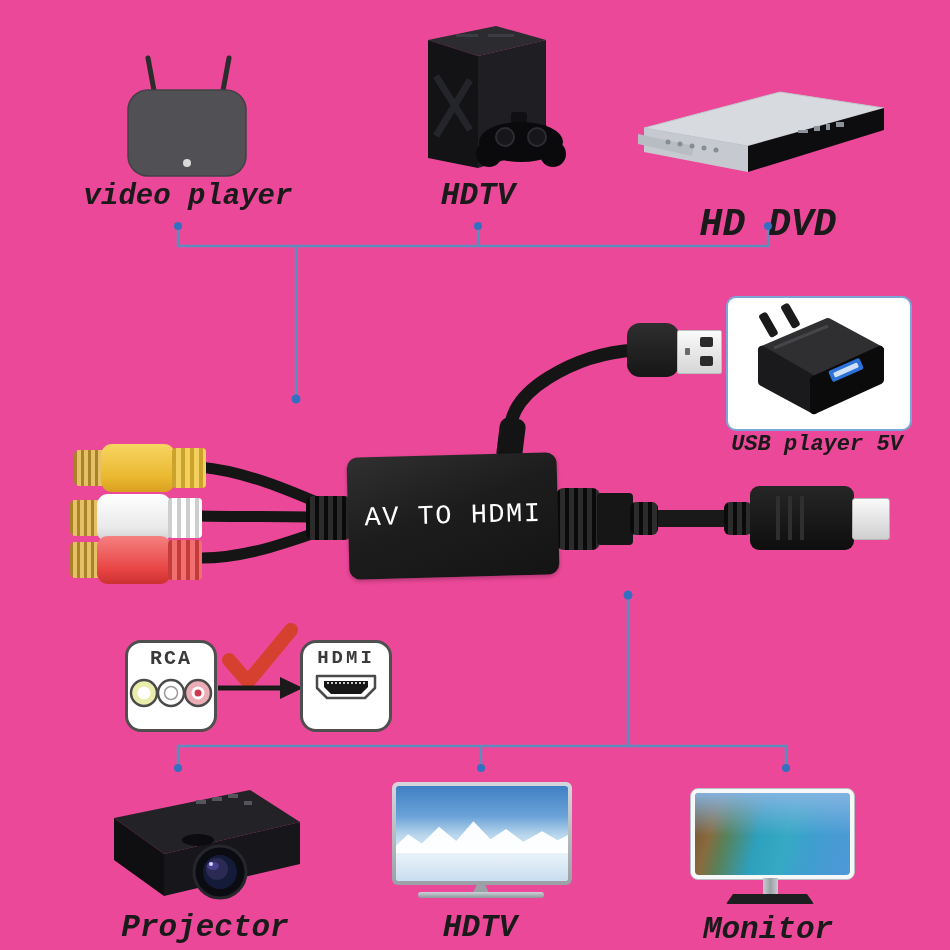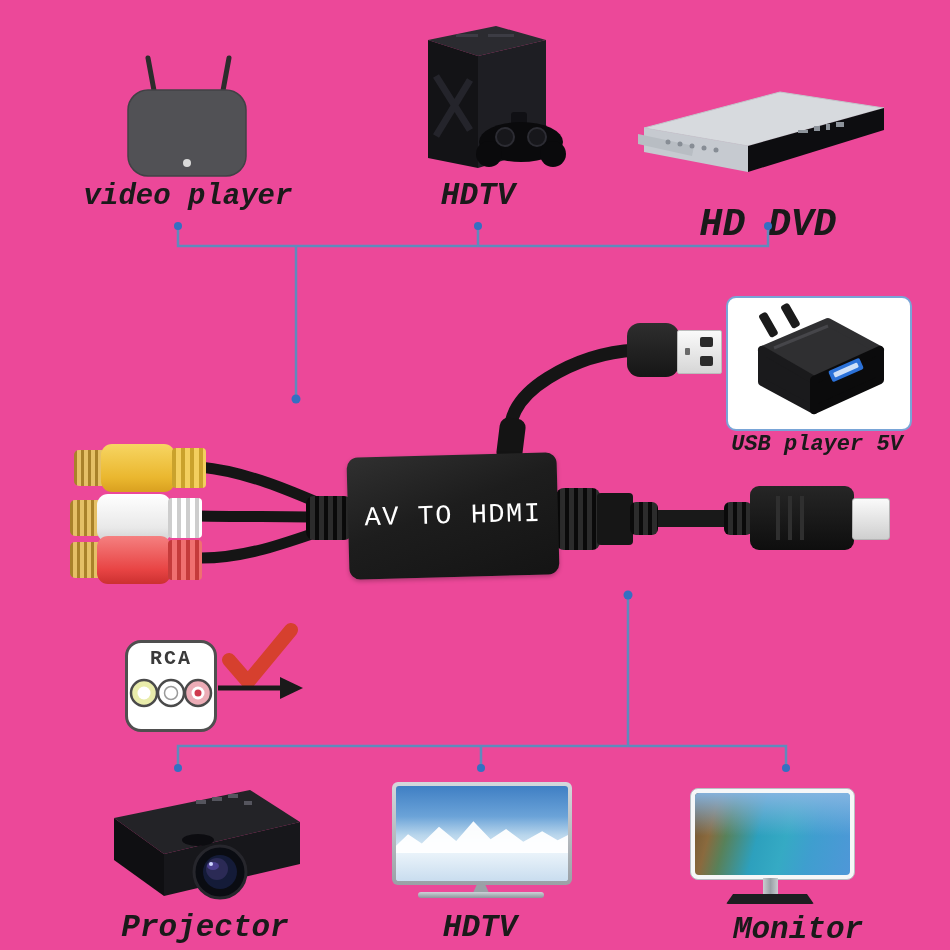--- a/index.html
+++ b/index.html
@@ -219,20 +219,28 @@
   </div>
 
   <svg class="abs" style="left:215px;top:620px;z-index:2;" width="90" height="72" viewBox="0 0 90 72">
     <path d="M14,40 L33,62 L76,10" stroke="#d6402e" stroke-width="14" fill="none" stroke-linecap="round" stroke-linejoin="round"></path>
   </svg>
   <svg class="abs" style="left:210px;top:672px;z-index:2;" width="100" height="34" viewBox="0 0 100 34">
     <line x1="8" y1="16" x2="70" y2="16" stroke="#1a1a1a" stroke-width="5"></line>
     <polygon points="70,5 93,16 70,27" fill="#1a1a1a"></polygon>
   </svg>
 
+  <div class="badge-box" style="left:300px;top:640px;z-index:2;">
+    <div class="badge-title" style="letter-spacing:3px;font-size:19px;">HDMI</div>
+    <svg width="64" height="30" viewBox="0 0 64 30" style="margin:4px auto 0;">
+      <path d="M3,3 h58 v12 l-10,10 h-38 l-10,-10 z" fill="#ffffff" stroke="#4a4a4a" stroke-width="2.5" stroke-linejoin="round"></path>
+      <path d="M10,8 h44 v6 l-7,7 h-30 l-7,-7 z" fill="#161616"></path>
+      <line x1="13" y1="10" x2="51" y2="10" stroke="#ffffff" stroke-width="1.5" stroke-dasharray="2 2"></line>
+    </svg>
+  </div>
 
   <svg class="abs" style="left:100px;top:778px;z-index:2;" width="210" height="130" viewBox="0 0 210 130">
     <polygon points="14,40 150,12 200,44 64,76" fill="#232327"></polygon>
     <polygon points="14,40 64,76 64,118 14,82" fill="#0f0f12"></polygon>
     <polygon points="64,76 200,44 200,86 64,118" fill="#17171b"></polygon>
     <g fill="#55555e">
       <rect x="96" y="22" width="10" height="4"></rect>
         <rect x="112" y="19" width="10" height="4"></rect>
       <rect x="128" y="16" width="10" height="4"></rect>
         <rect x="144" y="23" width="8" height="4"></rect>
@@ -258,15 +266,15 @@
   <div class="abs" style="left:418px;top:892px;width:126px;height:6px;background:linear-gradient(180deg,#cdd2d7,#8e959c);border-radius:3px;z-index:2;"></div>
   <div class="dev-label" style="left:380px;top:910px;width:200px;font-size:31px;">HDTV</div>
 
   <div class="mon-frame" style="z-index:2;">
     <div class="mon-screen">
       <div class="mon-sky"></div>
     </div>
   </div>
   <div class="abs" style="left:763px;top:878px;width:15px;height:18px;background:linear-gradient(90deg,#c9ccd0,#9aa0a6,#c9ccd0);z-index:2;"></div>
   <div class="abs" style="left:726px;top:894px;width:88px;height:10px;background:#1d1e20;clip-path:polygon(8% 0,92% 0,100% 100%,0 100%);border-radius:2px;z-index:2;"></div>
-  <div class="dev-label" style="left:698px;top:912px;width:200px;font-size:31px;">Monitor</div>
+  <div class="dev-label" style="left:668px;top:912px;width:200px;font-size:31px;">Monitor</div>
 
 </div>
 
 </body></html>

